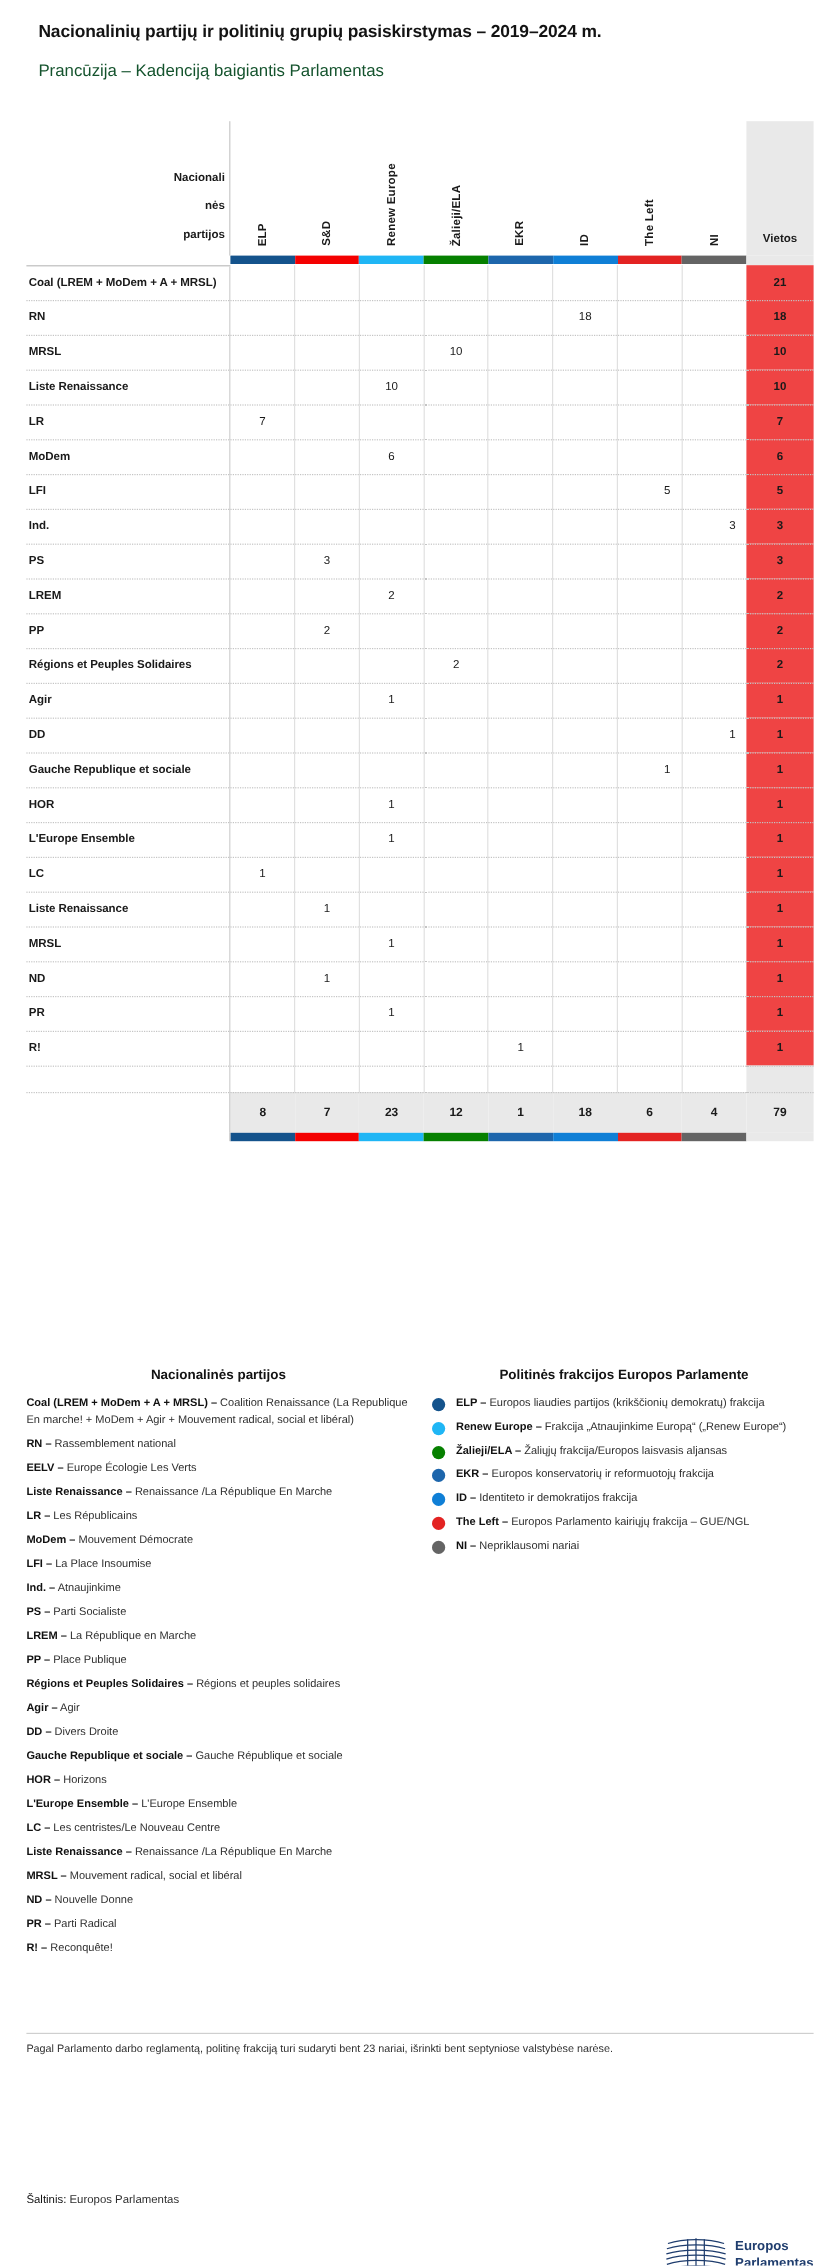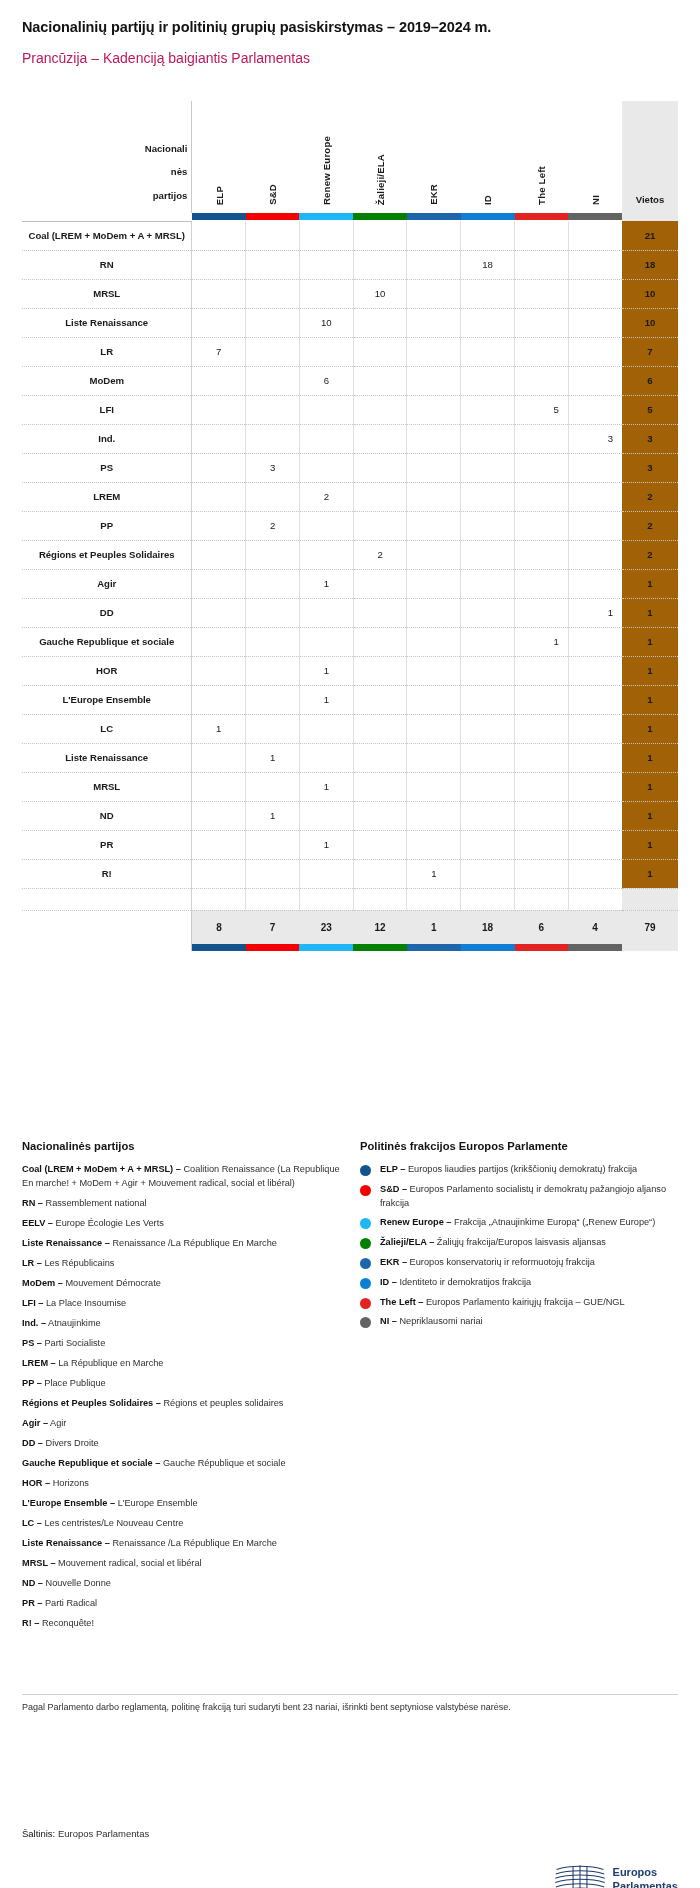--- a/index.html
+++ b/index.html
@@ -7,27 +7,27 @@
   body {
     width:700px; height:1888px;
     background:#ffffff;
     font-family:"Liberation Sans", sans-serif;
     color:#1a1a1a;
     position:relative;
     overflow:hidden;
   }
 
   
-  .header { padding:18px 22px 0 22px; }
+  .header { padding:18px 22px 0 32px; }
   .title {
     font-size:14.5px; font-weight:bold; letter-spacing:-0.1px;
     color:#131313; line-height:1.3;
   }
   .subtitle {
-    font-size:14px; font-weight:normal; color:#be185d;
+    font-size:14px; font-weight:normal; color:#14532d;
     margin-top:12px; line-height:1.3;
   }
 
   
   .table-wrap { margin:34px 22px 0 22px; position:relative; }
   table.main { border-collapse:collapse; width:100%; table-layout:fixed; }
   table.main col.c-name  { width:158px; }
   table.main col.c-grp   { width:50px; }
   table.main col.c-seats { width:52px; }
 
@@ -60,29 +60,29 @@
   .rule-row td { padding:0; height:1px; border:none; }
   .rule-row td.nm { border-bottom:1px solid #bdbdbd; }
   .rule-row td.seat-cell { background:#e9e9e9; }
 
   
   tbody tr.data td {
     height:29px; font-size:9.6px; color:#1a1a1a;
     border-bottom:1px dotted #c4c4c4;
     padding:0 2px;
   }
-  td.rowname { font-weight:bold; text-align:center; padding-left:1px; letter-spacing:-0.05px; }
+  td.rowname { font-weight:bold; text-align:left; padding-left:1px; letter-spacing:-0.05px; }
   td.val {
     text-align:center; border-left:1px solid #e0e0e0;
     font-weight:normal; color:#333;
   }
   td.val.first { border-left:1px solid #d0d0d0; }
   td.val.shift { text-align:right; padding-right:9px; }
   td.seat-cell {
-    background:#a16207; text-align:center; font-weight:bold;
+    background:#ef4444; text-align:center; font-weight:bold;
     border-left:none; color:#1a1a1a;
   }
 
   
   tr.spacer td { height:22px; border-bottom:1px dotted #c4c4c4; padding:0; }
   tr.spacer td.val { border-left:1px solid #e0e0e0; }
   tr.spacer td.val.first { border-left:1px solid #d0d0d0; }
   tr.spacer td.seat-cell { background:#e9e9e9; border-left:none; }
 
   tr.totals td {
@@ -97,21 +97,21 @@
   tr.strip-bottom td.seat-cell { background:#e9e9e9; }
 
   
   .legend {
     position:absolute; left:22px; top:1140px; width:658px;
     display:flex; gap:18px; align-items:flex-start;
   }
   .legend-col { width:320px; }
   .legend-col.right { width:320px; }
   .legend-title {
-    font-size:11.2px; font-weight:bold; color:#131313; margin-bottom:11px;
+    font-size:11.2px; font-weight:bold; color:#131313; margin-bottom:11px;text-align:center;
   }
   .legend-item {
     font-size:9.2px; line-height:1.52; color:#2f2f2f; margin-bottom:6px;
   }
   .legend-item b { color:#111; font-weight:bold; }
   .legend-row { display:flex; gap:9px; margin-bottom:6px; align-items:flex-start; }
   .dot {
     width:11px; height:11px; border-radius:50%; flex:0 0 11px; margin-top:2px;
   }
   .legend-row .txt { font-size:9.2px; line-height:1.5; color:#2f2f2f; }
@@ -602,24 +602,20 @@
       </div>
   </div>
   <div class="legend-col right">
     <div class="legend-title">Politinės frakcijos Europos Parlamente</div>
     <div id="grp-list">
         <div class="legend-row">
           <span class="dot" style="background: rgb(20, 83, 140);"></span>
           <div class="txt"><b>ELP –</b><span> Europos liaudies partijos (krikščionių demokratų) frakcija</span></div>
         </div>
         <div class="legend-row">
-          <span class="dot" style="background: rgb(244, 0, 0);"></span>
-          <div class="txt"><b>S&amp;D –</b><span> Europos Parlamento socialistų ir demokratų pažangiojo aljanso frakcija</span></div>
-        </div>
-        <div class="legend-row">
           <span class="dot" style="background: rgb(31, 182, 245);"></span>
           <div class="txt"><b>Renew Europe –</b><span> Frakcija „Atnaujinkime Europą“ („Renew Europe“)</span></div>
         </div>
         <div class="legend-row">
           <span class="dot" style="background: rgb(6, 128, 0);"></span>
           <div class="txt"><b>Žalieji/ELA –</b><span> Žaliųjų frakcija/Europos laisvasis aljansas</span></div>
         </div>
         <div class="legend-row">
           <span class="dot" style="background: rgb(29, 102, 172);"></span>
           <div class="txt"><b>EKR –</b><span> Europos konservatorių ir reformuotojų frakcija</span></div>

